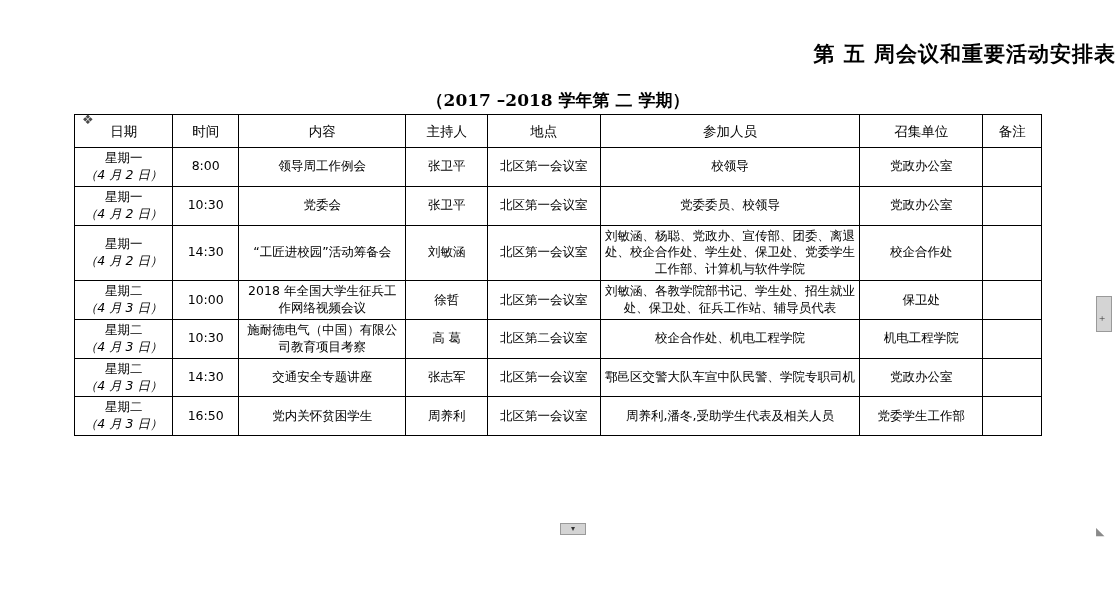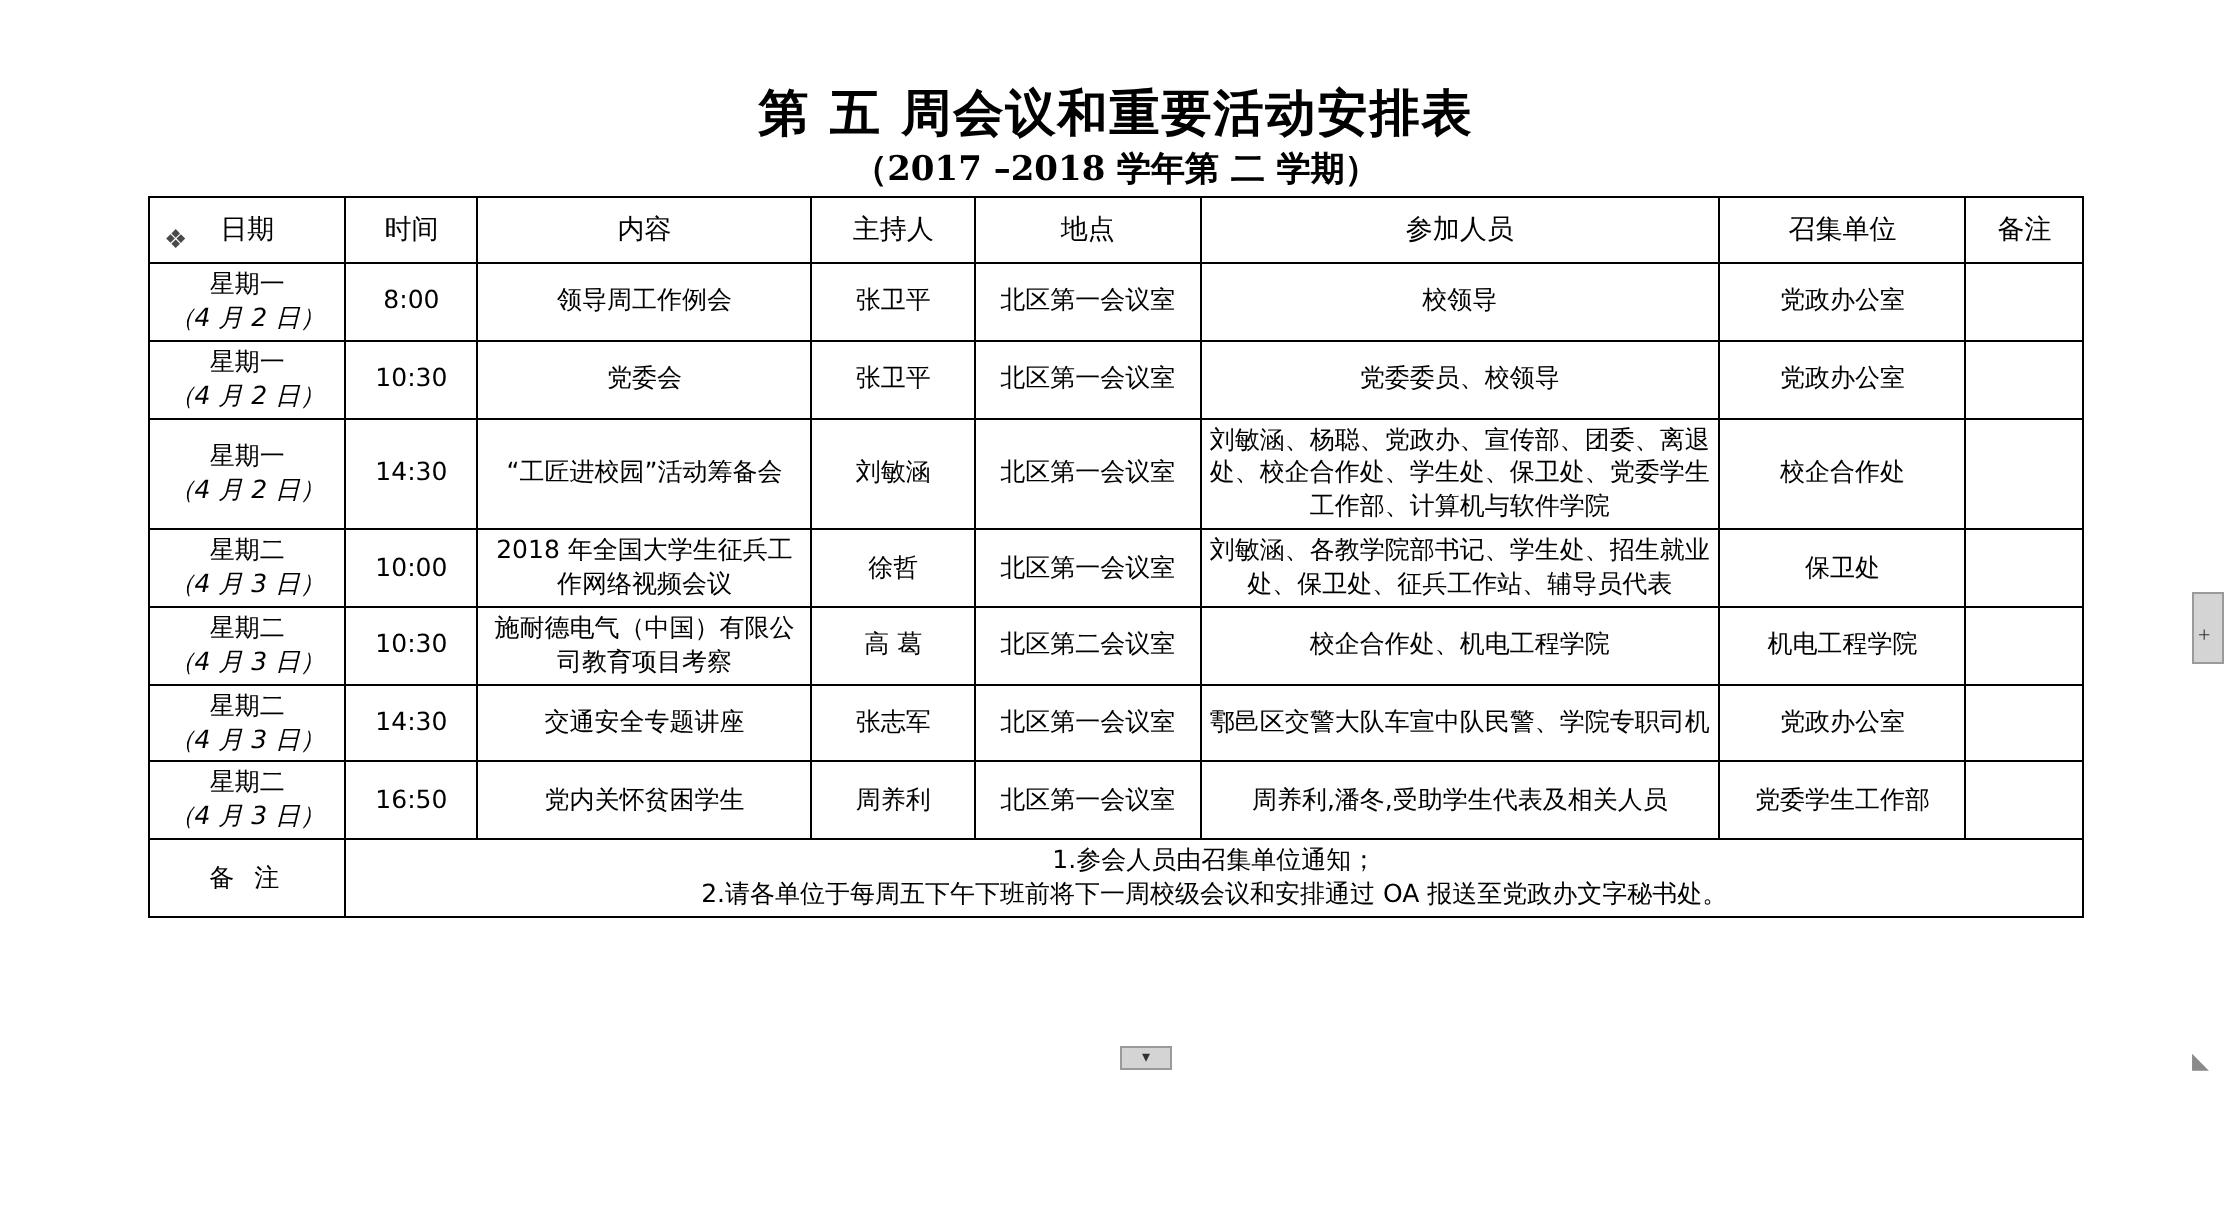--- a/index.html
+++ b/index.html
@@ -15,31 +15,32 @@
     position: relative;
     overflow: hidden;
   }
   .page {
     position: absolute;
     left: 0; top: 0;
     width: 1116px;
     height: 615px;
   }
   .doc-title {
-    text-align: center;
-    font-size: 25px;
+    text-align: right;
+    font-size: 21px;
     font-weight: bold;
     letter-spacing: 1px;
     margin-top: 40px;
     font-family: "DejaVu Sans", "Liberation Sans", sans-serif;
   }
   .doc-subtitle {
     text-align: center;
     font-size: 17px;
     font-weight: bold;
+    margin-top: 21px;
     font-family: "DejaVu Serif", "Liberation Serif", serif;
   }
   table.sched {
     border-collapse: collapse;
     margin: 2px auto 0 auto;
     width: 968px;
     table-layout: fixed;
   }
   table.sched td, table.sched th {
     border: 1px solid #000000;
@@ -237,27 +238,20 @@
           <span class="d2">（4 月 3 日）</span>
         </td>
         <td>16:50</td>
         <td class="cell-content">党内关怀贫困学生</td>
         <td>周养利</td>
         <td>北区第一会议室</td>
         <td>周养利,潘冬,受助学生代表及相关人员</td>
         <td>党委学生工作部</td>
         <td></td>
       </tr>
-      <tr>
-        <td class="footer-label">备 注</td>
-        <td class="footer-text" colspan="7">
-          <div>1.参会人员由召集单位通知；</div>
-          <div>2.请各单位于每周五下午下班前将下一周校级会议和安排通过 OA 报送至党政办文字秘书处。</div>
-        </td>
-      </tr>
     </tbody>
   </table>
 
   <div class="mark-right">
     <span class="plus">+</span>
   </div>
   <div class="mark-bottom">▾</div>
   <div class="mark-corner">◣</div>
 
 </div>

